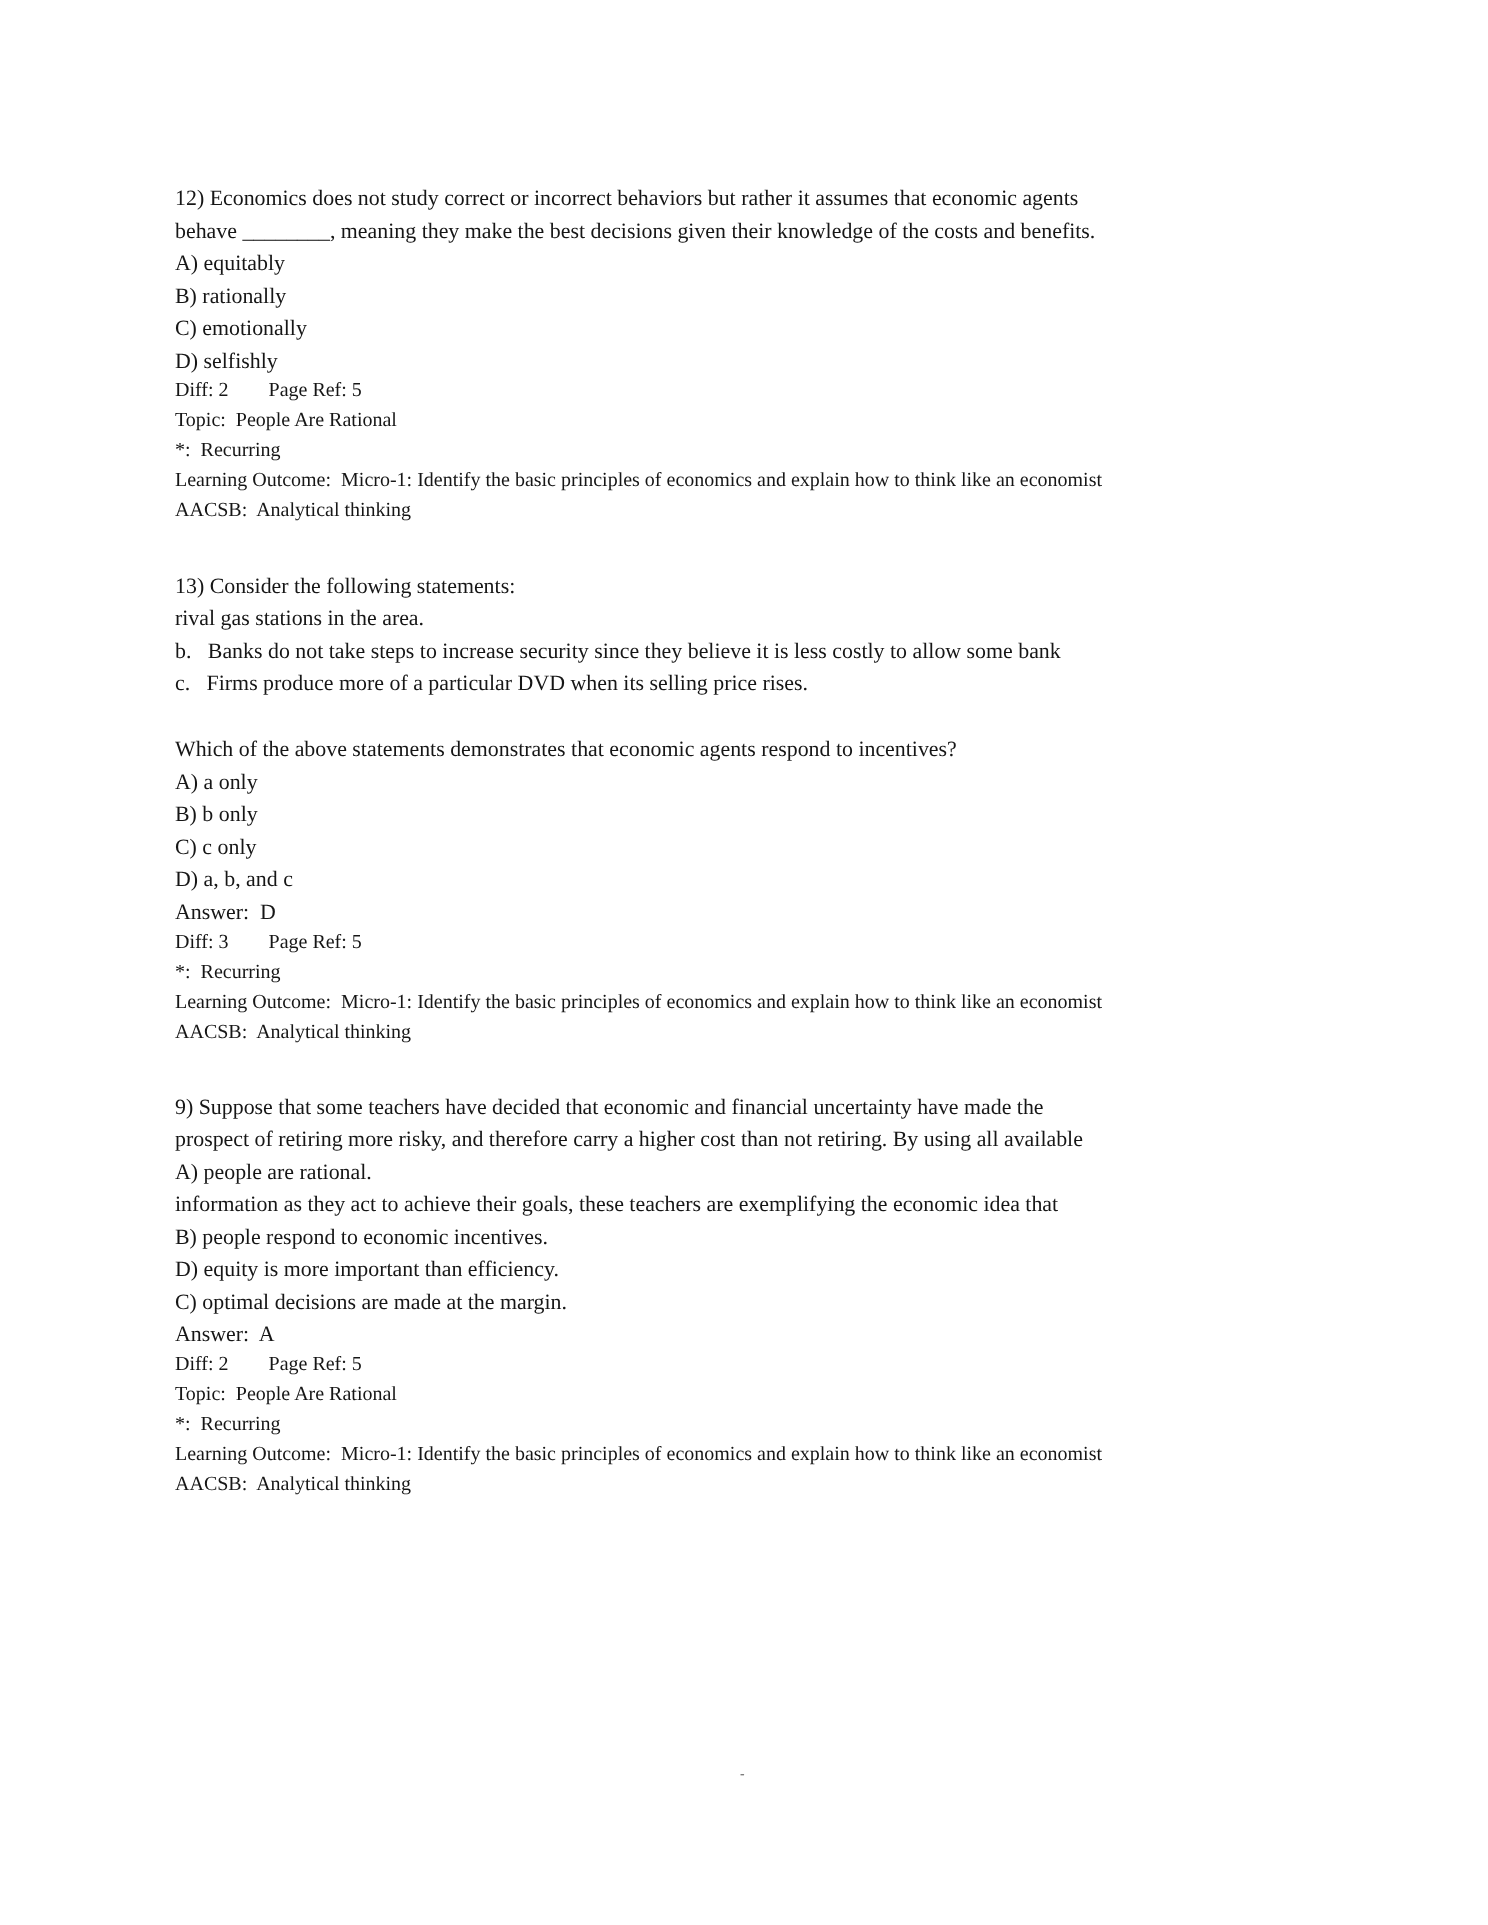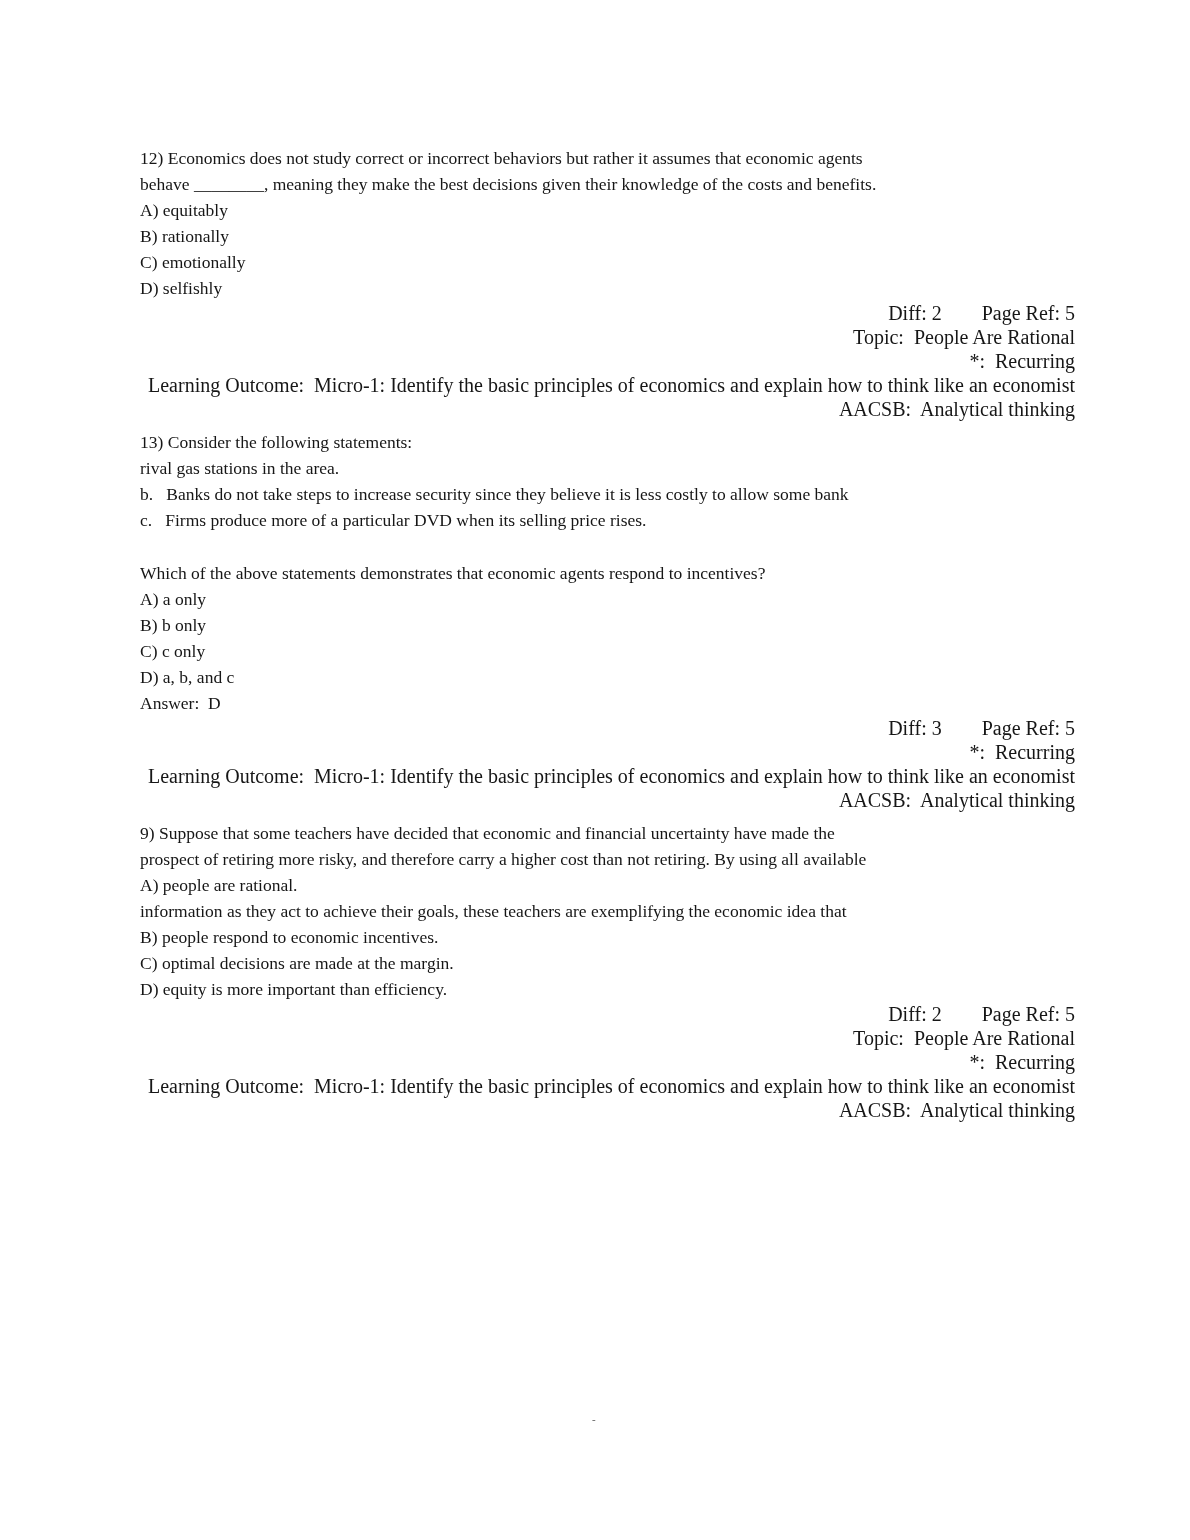--- a/index.html
+++ b/index.html
@@ -17,26 +17,25 @@
     left: 140px;
     top: 145px;
     width: 935px;
   }
   .body-line {
     font-size: 17.5px;
     line-height: 26px;
     white-space: pre-wrap;
   }
   .meta-line {
-    font-size: 20px;
+    font-size: 16px;
     line-height: 24px;
     white-space: pre-wrap;
-    text-align: right;
   }
-  .question + .question { margin-top: 8px; }
+  .question + .question { margin-top: 34px; }
   .sub-gap { margin-top: 27px; }
   .footer-mark {
     position: absolute;
     left: 592px;
     top: 1414px;
     font-size: 11px;
     color: #555555;
     line-height: 11px;
   }
 </style>
@@ -78,22 +77,23 @@
       <div class="meta-line">Learning Outcome:  Micro-1: Identify the basic principles of economics and explain how to think like an economist</div>
       <div class="meta-line">AACSB:  Analytical thinking</div>
     </div>
 
     <div class="question">
       <div class="body-line">9) Suppose that some teachers have decided that economic and financial uncertainty have made the</div>
       <div class="body-line">prospect of retiring more risky, and therefore carry a higher cost than not retiring. By using all available</div>
       <div class="body-line">A) people are rational.</div>
       <div class="body-line">information as they act to achieve their goals, these teachers are exemplifying the economic idea that</div>
       <div class="body-line">B) people respond to economic incentives.</div>
+      <div class="body-line">D) equity is more important than efficiency.</div>
       <div class="body-line">C) optimal decisions are made at the margin.</div>
-      <div class="body-line">D) equity is more important than efficiency.</div>
+      <div class="body-line">Answer:  A</div>
       <div class="meta-line">Diff: 2        Page Ref: 5</div>
       <div class="meta-line">Topic:  People Are Rational</div>
       <div class="meta-line">*:  Recurring</div>
       <div class="meta-line">Learning Outcome:  Micro-1: Identify the basic principles of economics and explain how to think like an economist</div>
       <div class="meta-line">AACSB:  Analytical thinking</div>
     </div>
 
   </div>
 
   <div class="footer-mark">-</div>

